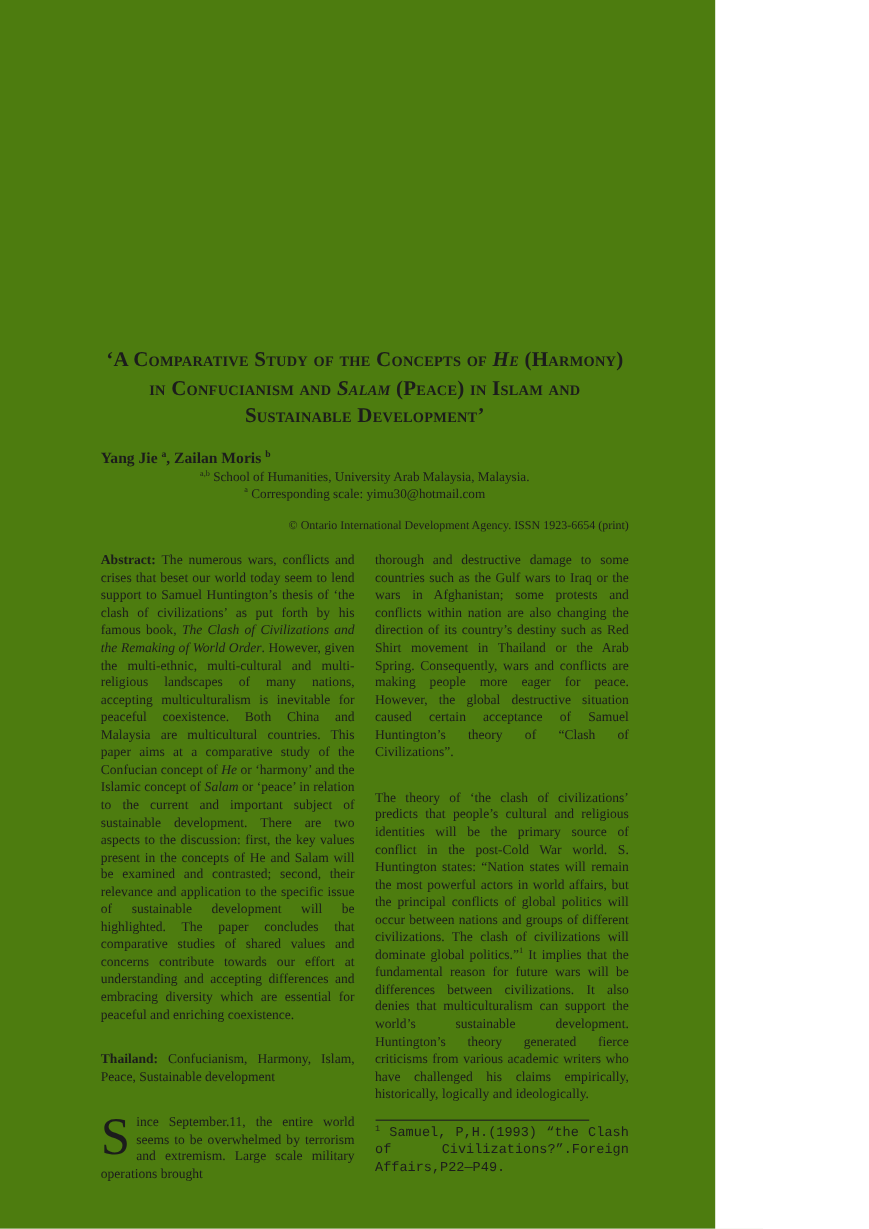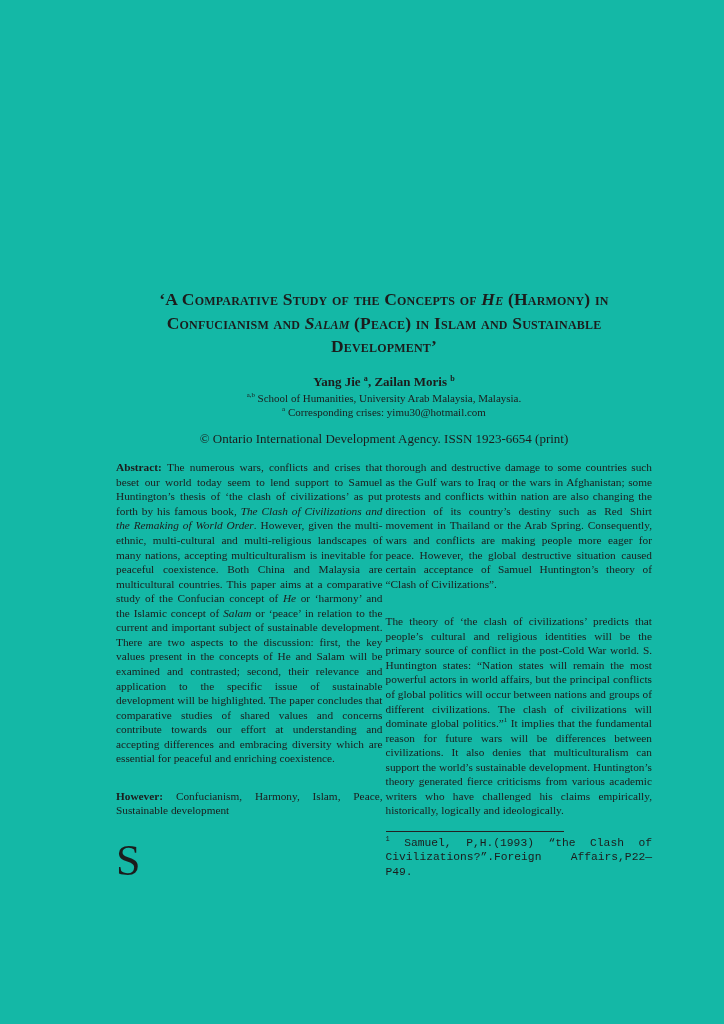--- a/index.html
+++ b/index.html
@@ -9,56 +9,55 @@
   }
   body {
     width: 724px;
     height: 1024px;
     overflow: hidden;
     font-family: "Liberation Serif", serif;
     color: #1c1c1c;
   }
   .page {
     box-sizing: border-box;
-    width: 724px;
+    width: 596px;
     height: 1024px;
-    padding: 288px 72px 0 116px;
-    background: #14b8a6;
+    padding: 288px 72px 0 84px;
+    background: #4d7c0f;
   }
   .title {
     margin: 0;
     text-align: center;
     font-size: 17.5px;
     line-height: 23.5px;
     font-weight: bold;
     font-variant: small-caps;
     letter-spacing: 0.2px;
   }
   .authors {
     margin-top: 15px;
-    text-align: center;
     font-size: 13px;
     line-height: 15px;
     font-weight: bold;
   }
   .affiliation, .corresponding {
     text-align: center;
     font-size: 11px;
     line-height: 14px;
   }
   .affiliation { margin-top: 2px; }
   .pubinfo {
-    text-align: center;
-    font-size: 13px;
+    text-align: right;
+    font-size: 10px;
     line-height: 12.8px;
   }
   .pubinfo-block { margin-top: 14px; }
   .columns {
     display: flex;
-    gap: 3px;
+    gap: 17px;
     margin-top: 15px;
   }
   .col {
     flex: 1 1 0;
     font-size: 11.3px;
     line-height: 14.55px;
     text-align: justify;
   }
   .para { margin: 0; }
   .para + .para { margin-top: 23px; }
@@ -89,32 +88,32 @@
 </style>
 </head>
 <body style="background: rgb(255, 255, 255); color: rgb(28, 28, 28);">
 
 <div class="page">
 
   <h1 class="title"><span>‘A Comparative Study of the Concepts of </span><span style="font-style: italic;">He</span><span> (Harmony) in Confucianism and </span><span style="font-style: italic;">Salam</span><span> (Peace) in Islam and Sustainable Development’</span></h1>
 
   <div class="authors"><span>Yang Jie </span><sup>a</sup><span>, Zailan Moris </span><sup>b</sup></div>
   <div class="affiliation"><sup>a,b</sup><span> School of Humanities, University Arab Malaysia, Malaysia.</span></div>
-  <div class="corresponding"><sup>a</sup><span> Corresponding crises: yimu30@hotmail.com</span></div>
+  <div class="corresponding"><sup>a</sup><span> Corresponding scale: yimu30@hotmail.com</span></div>
 
   <div class="pubinfo-block">
     <div class="pubinfo">© Ontario International Development Agency. ISSN 1923-6654 (print)</div>
   </div>
 
   <div class="columns">
 
     <div class="col">
       <p class="para"><span style="font-weight: bold;">Abstract: </span><span>The numerous wars, conflicts and crises that beset our world today seem to lend support to Samuel Huntington’s thesis of ‘the clash of civilizations’ as put forth by his famous book, </span><span style="font-style: italic;">The Clash of Civilizations and the Remaking of World Order</span><span>. However, given the multi-ethnic, multi-cultural and multi-religious landscapes of many nations, accepting multiculturalism is inevitable for peaceful coexistence. Both China and Malaysia are multicultural countries. This paper aims at a comparative study of the Confucian concept of </span><span style="font-style: italic;">He</span><span> or ‘harmony’ and the Islamic concept of </span><span style="font-style: italic;">Salam</span><span> or ‘peace’ in relation to the current and important subject of sustainable development. There are two aspects to the discussion: first, the key values present in the concepts of He and Salam will be examined and contrasted; second, their relevance and application to the specific issue of sustainable development will be highlighted. The paper concludes that comparative studies of shared values and concerns contribute towards our effort at understanding and accepting differences and embracing diversity which are essential for peaceful and enriching coexistence.</span></p>
-      <p class="para"><span style="font-weight: bold;">However: </span><span>Confucianism, Harmony, Islam, Peace, Sustainable development</span></p>
-      <p class="para"><span class="dropcap">S</span></p>
+      <p class="para"><span style="font-weight: bold;">Thailand: </span><span>Confucianism, Harmony, Islam, Peace, Sustainable development</span></p>
+      <p class="para"><span class="dropcap">S</span><span>ince September.11, the entire world seems to be overwhelmed by terrorism and extremism. Large scale military operations brought</span></p>
     </div>
 
     <div class="col">
       <p class="para">thorough and destructive damage to some countries such as the Gulf wars to Iraq or the wars in Afghanistan; some protests and conflicts within nation are also changing the direction of its country’s destiny such as Red Shirt movement in Thailand or the Arab Spring. Consequently, wars and conflicts are making people more eager for peace. However, the global destructive situation caused certain acceptance of Samuel Huntington’s theory of “Clash of Civilizations”.</p>
       <p class="para"><span>The theory of ‘the clash of civilizations’ predicts that people’s cultural and religious identities will be the primary source of conflict in the post-Cold War world. S. Huntington states: “Nation states will remain the most powerful actors in world affairs, but the principal conflicts of global politics will occur between nations and groups of different civilizations. The clash of civilizations will dominate global politics.”</span><sup>1</sup><span> It implies that the fundamental reason for future wars will be differences between civilizations. It also denies that multiculturalism can support the world’s sustainable development. Huntington’s theory generated fierce criticisms from various academic writers who have challenged his claims empirically, historically, logically and ideologically.</span></p>
       <div class="footnote-rule"></div>
       <p class="footnote"><sup>1</sup><span>  Samuel, P,H.(1993) “the Clash of Civilizations?”.Foreign Affairs,P22—P49.</span></p>
     </div>
 
   </div>

